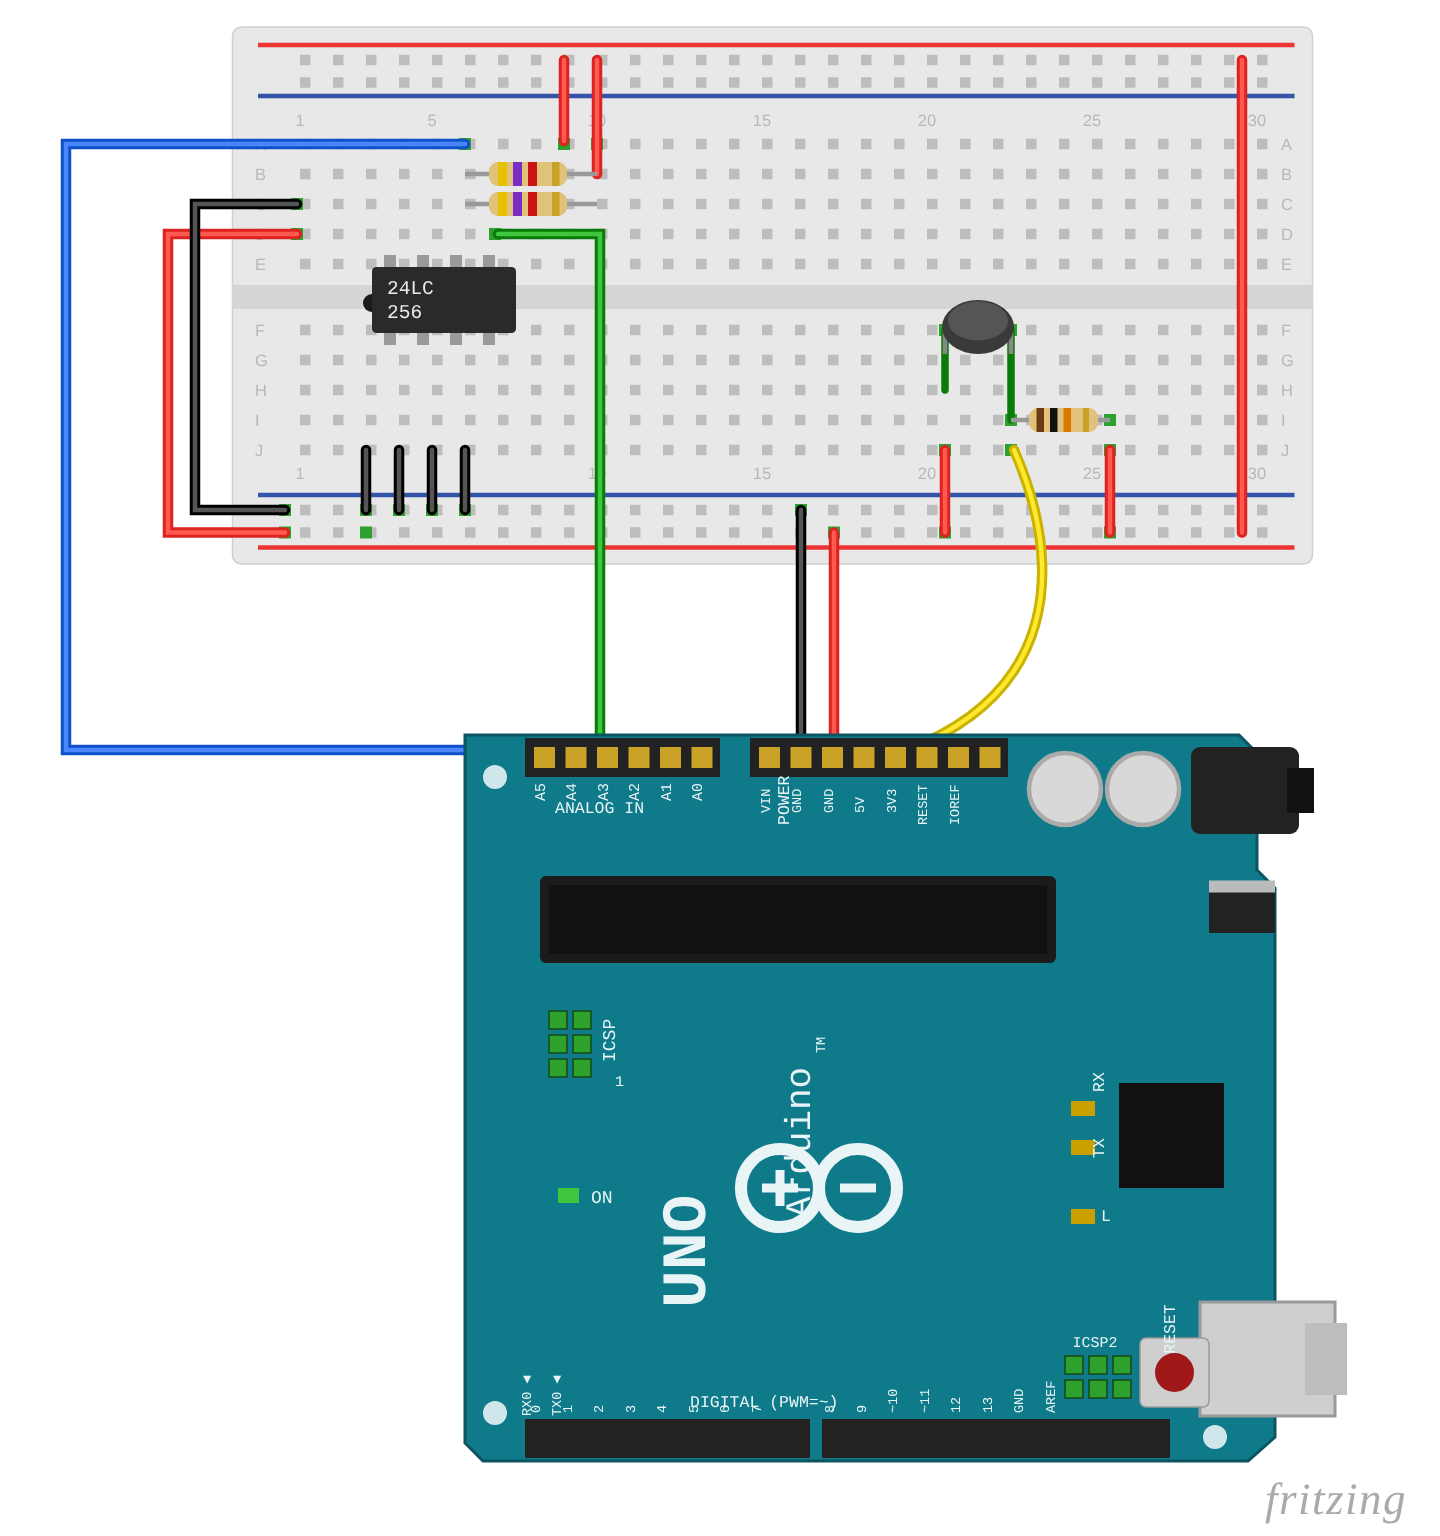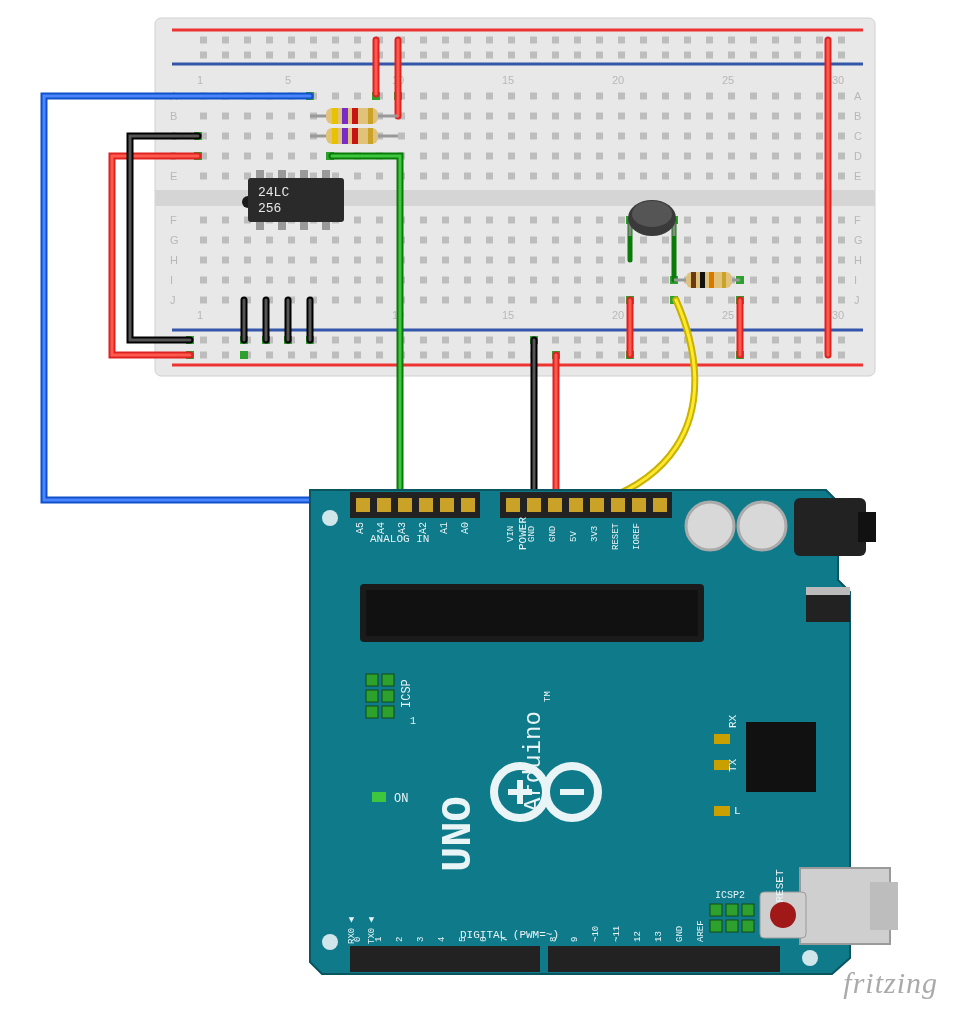--- a/index.html
+++ b/index.html
@@ -7,21 +7,21 @@
     background: #fff;
     font-family: "OCR A Std", "Courier New", monospace;
     width: 960px;
     height: 1024px;
     position: relative;
   }
   svg { display: block; }
   .credit {
     position: absolute;
     right: 22px;
-    bottom: 24px;
+    bottom: 7px;
     font-family: Georgia, "Times New Roman", serif;
     font-style: italic;
     font-size: 30px;
     color: #aaa;
     letter-spacing: 1px;
   }
 </style>
 </head>
 <body>
 

